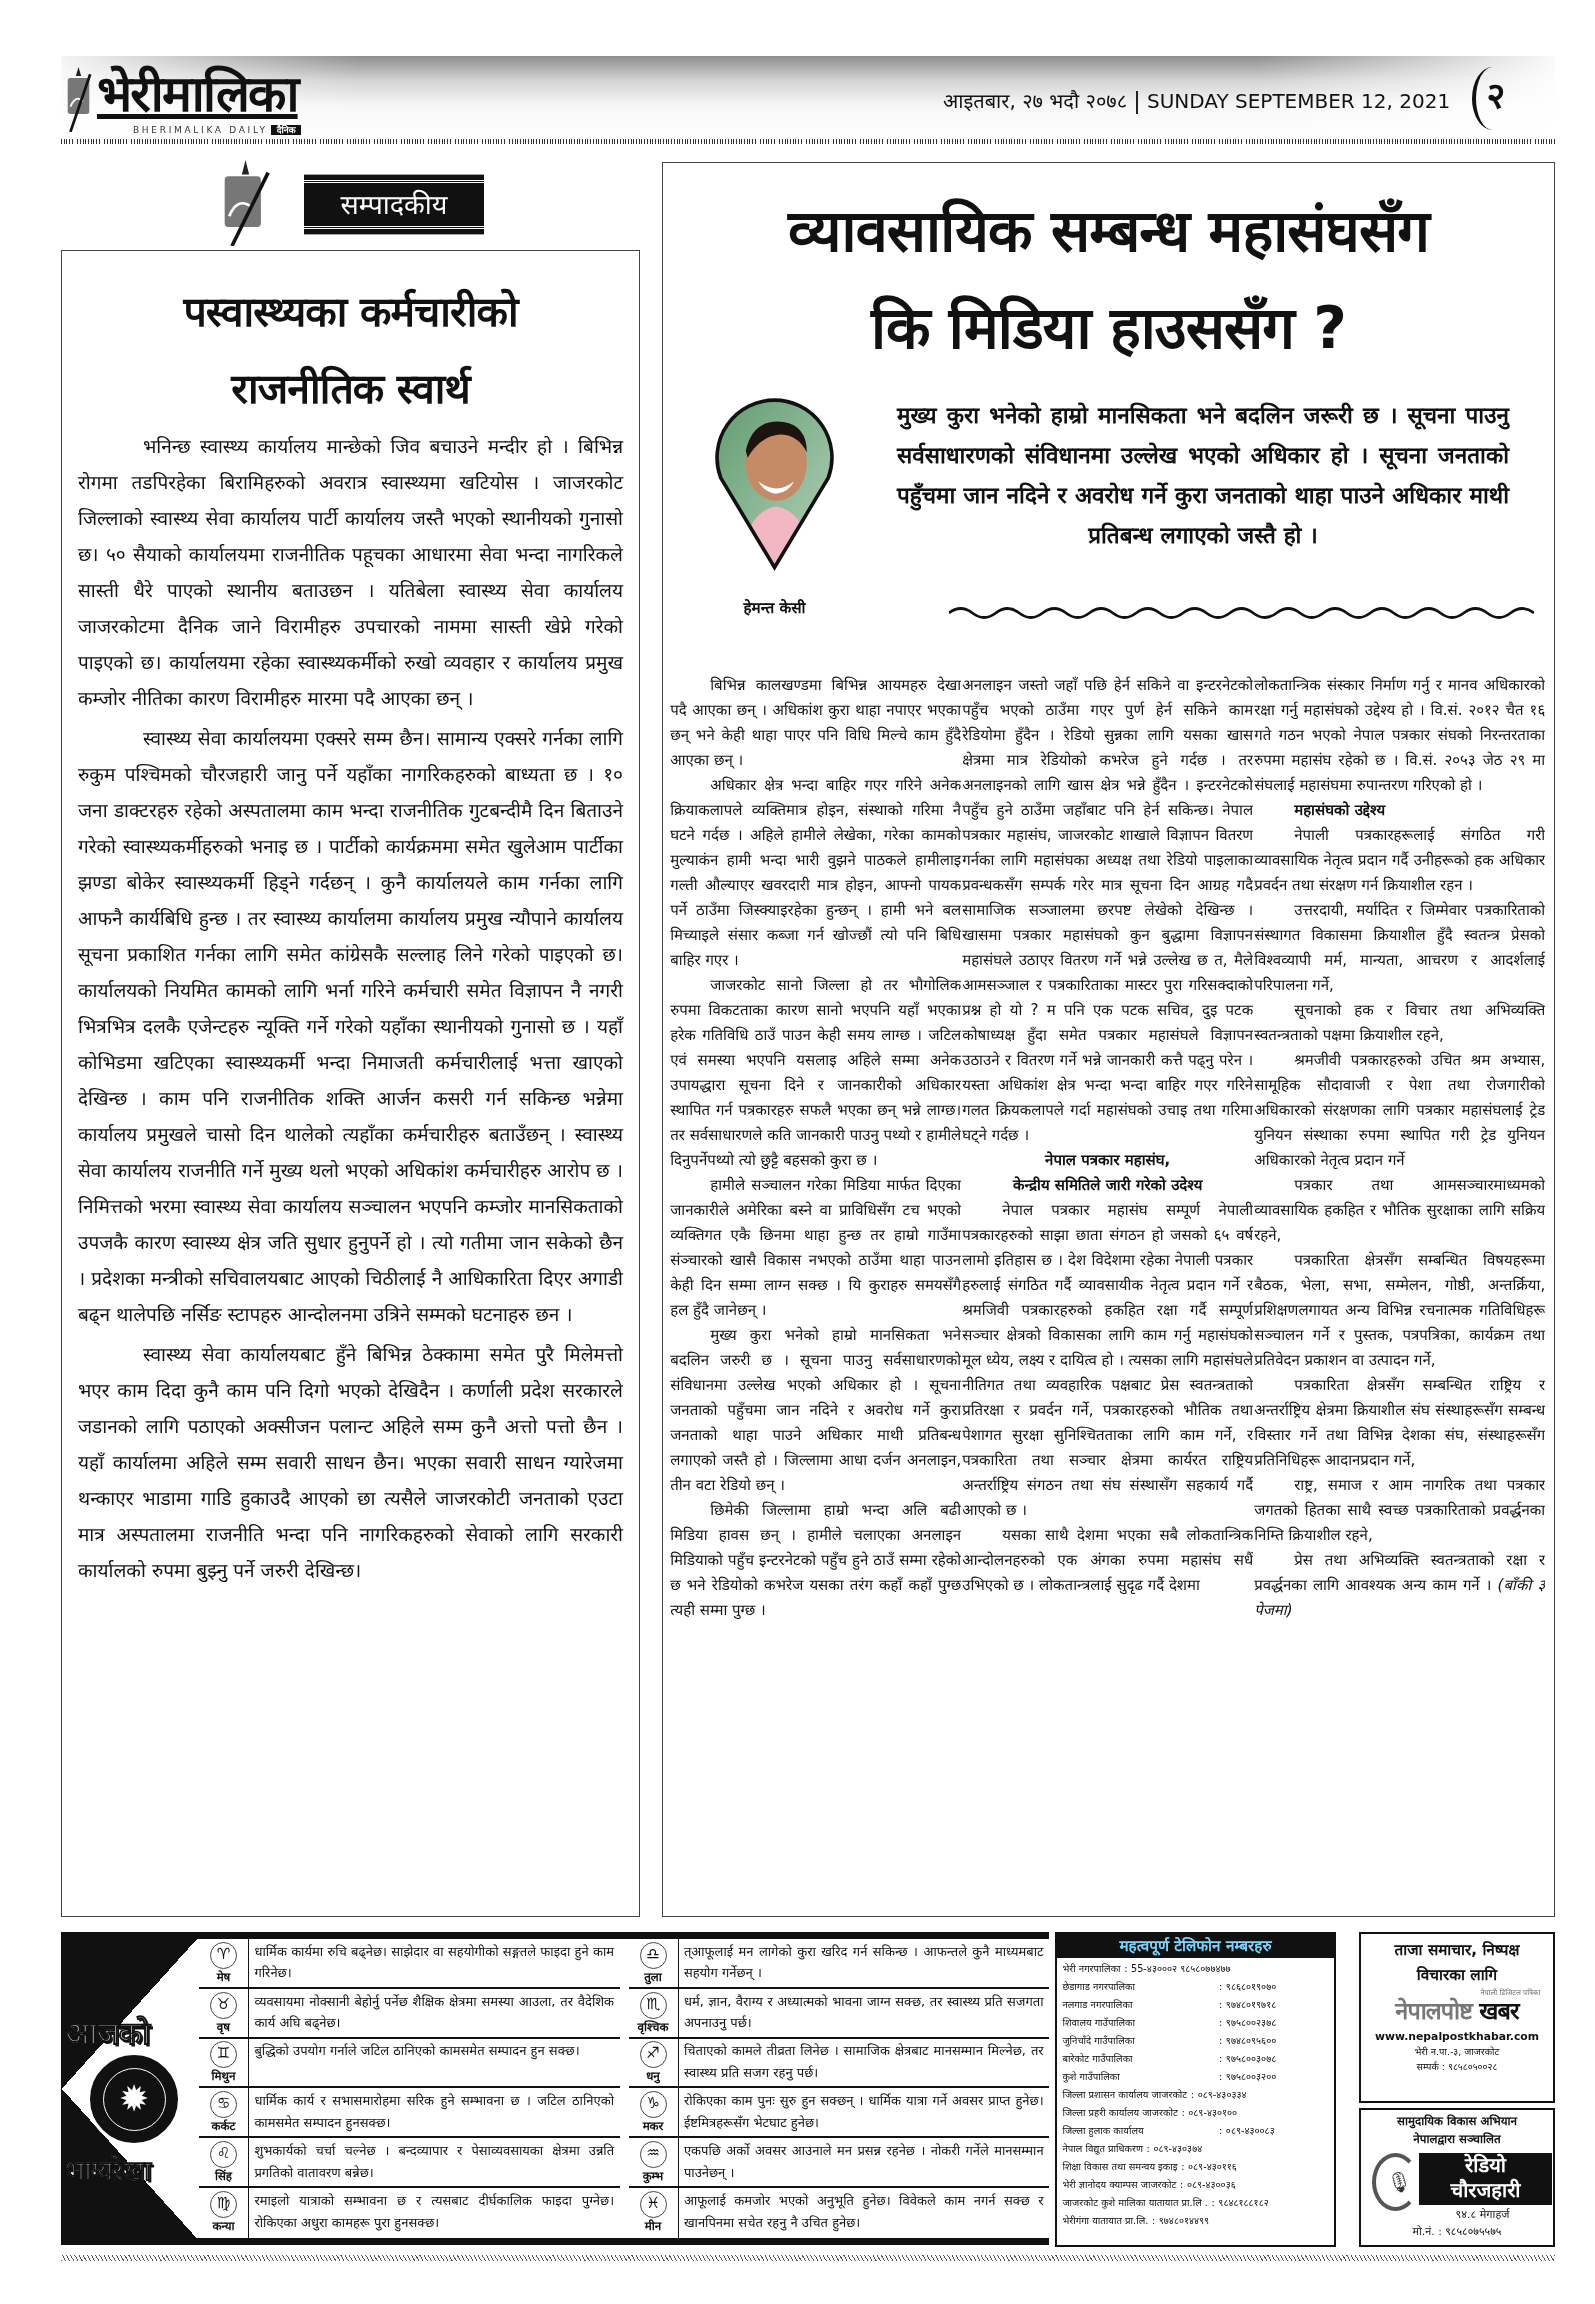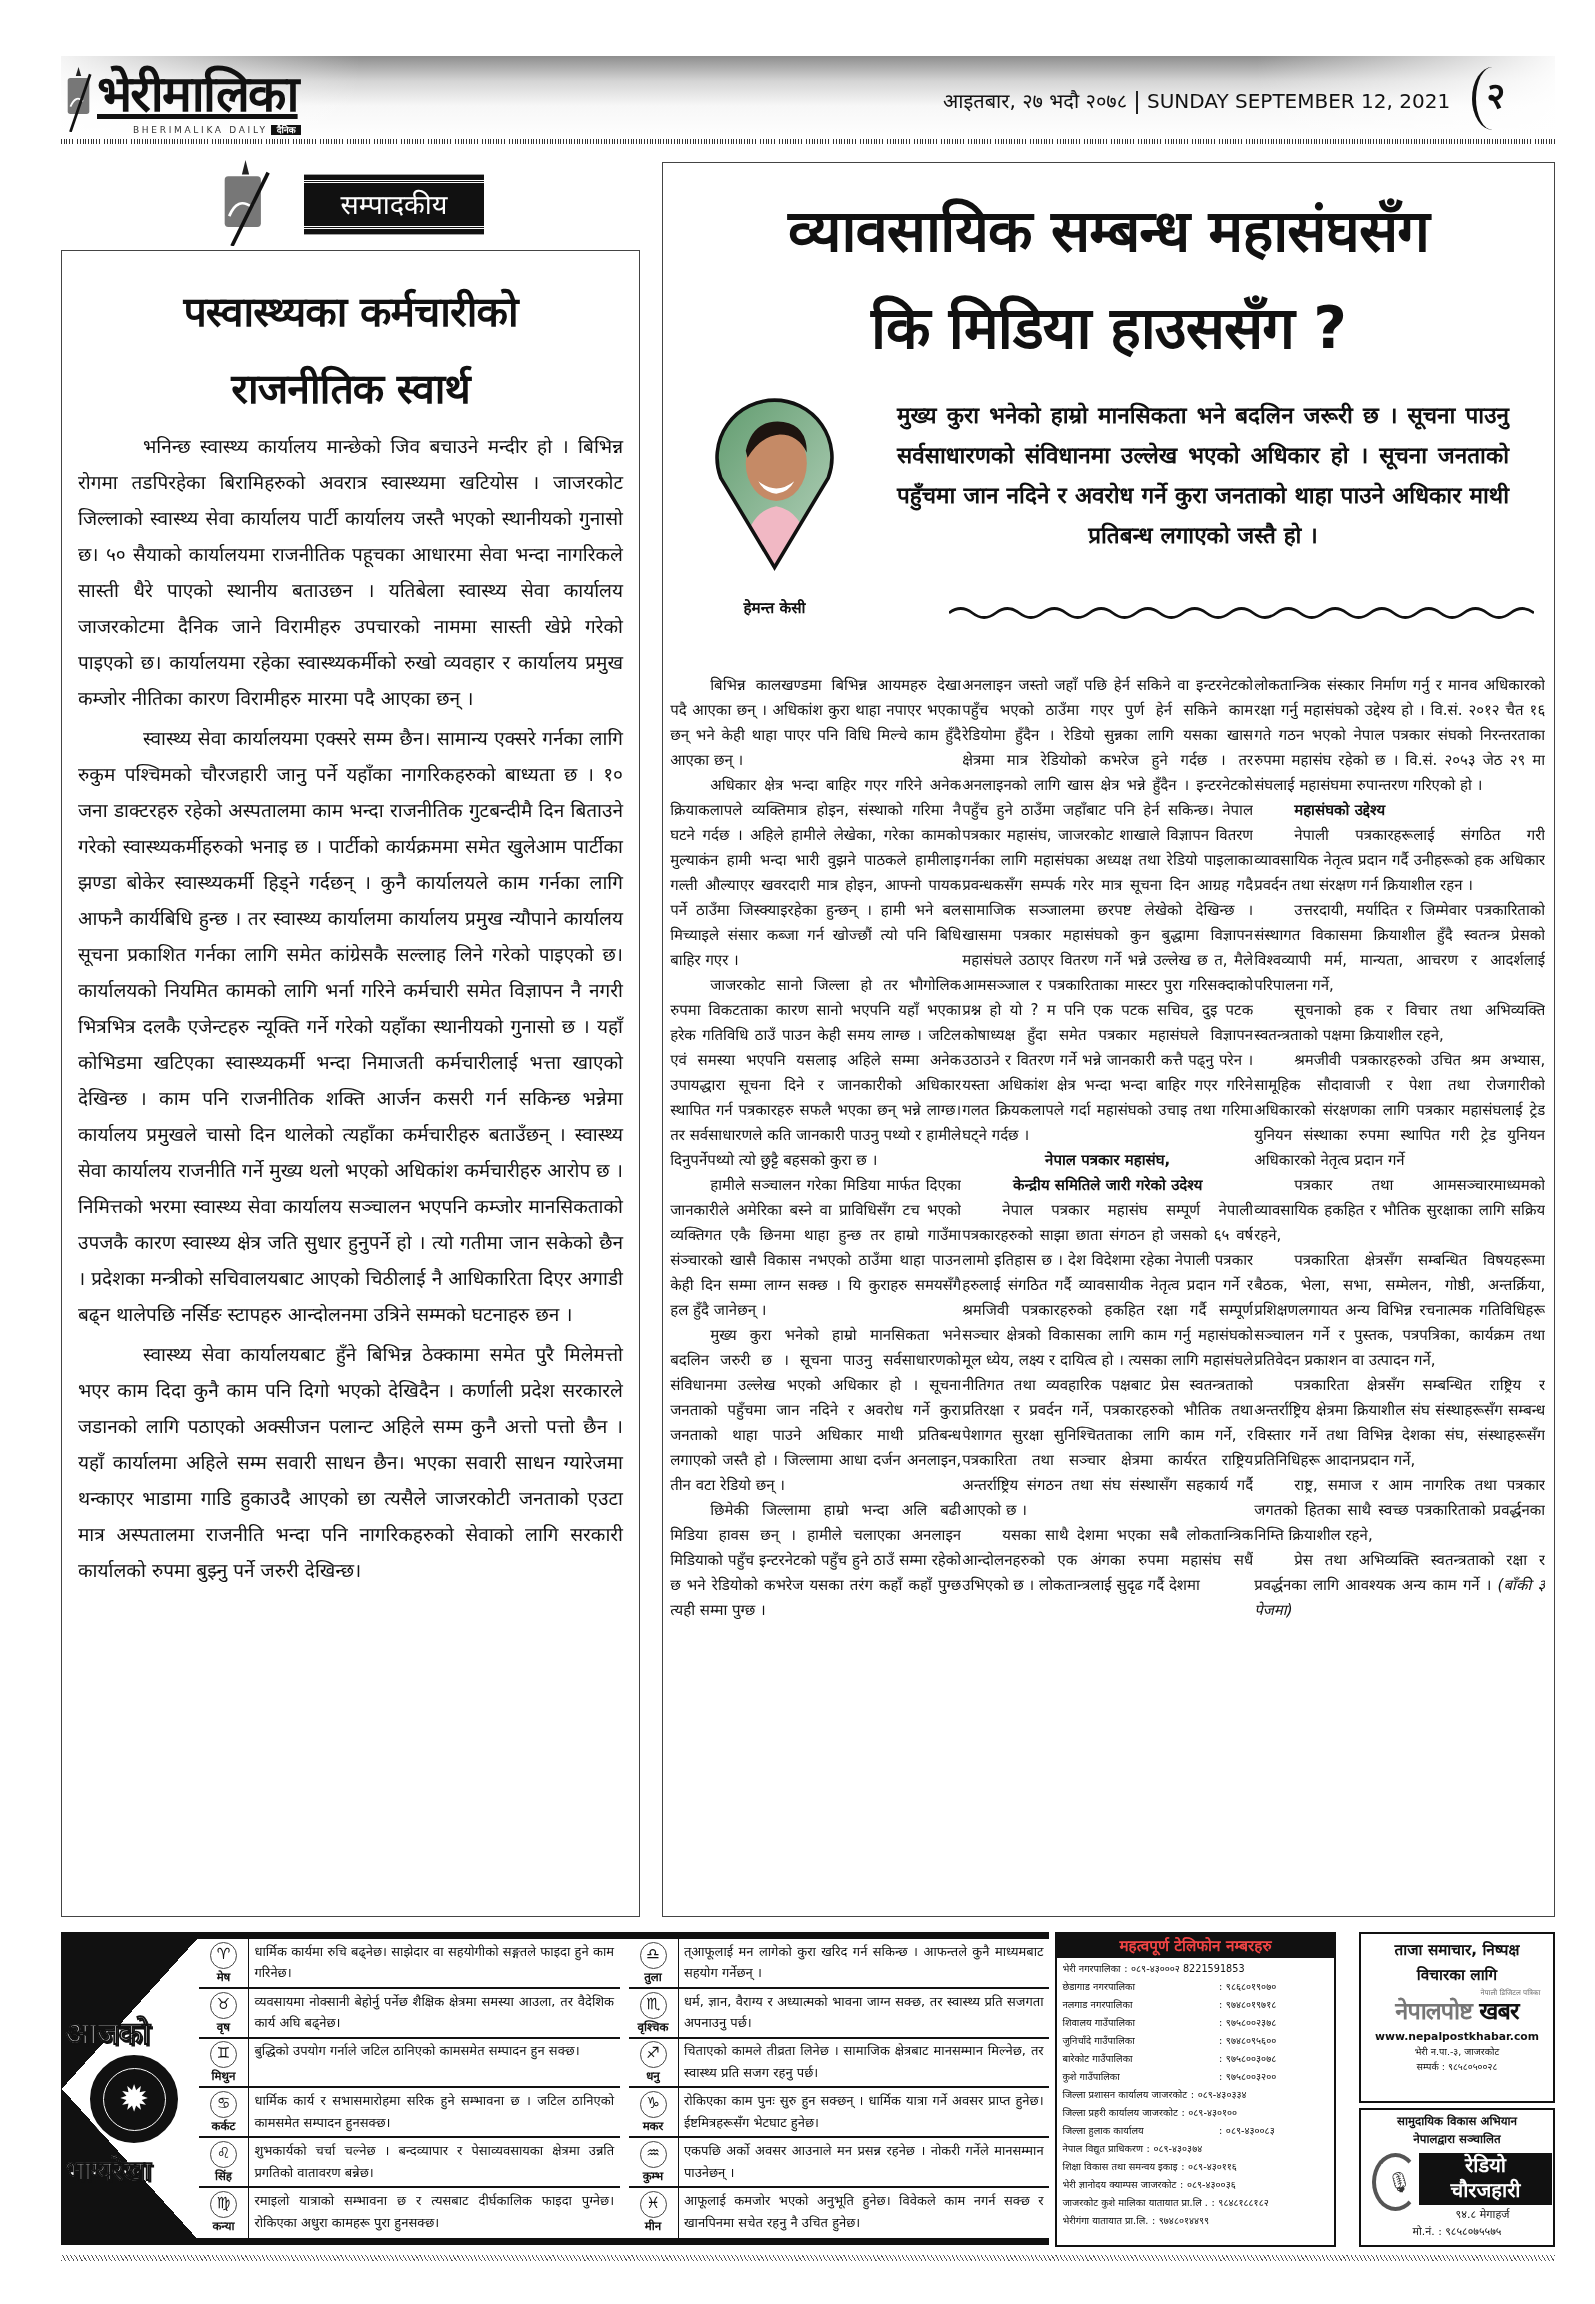--- a/index.html
+++ b/index.html
@@ -64,21 +64,21 @@
   .horo-grid { position: absolute; left: 137px; top: 0; width: 850px; height: 299px; display: grid; grid-template-columns: 1fr 1fr; grid-template-rows: repeat(6, 1fr); column-gap: 9px; }
   .sign { display: flex; border-bottom: 2.7px solid #111; }
   .sign:nth-last-child(-n+2) { border-bottom: none; }
   .sign .ic { width: 50px; flex: none; text-align: center; border-right: 1.8px solid #111; position: relative; }
   .sign .ic .glyph { display: block; width: 27px; height: 27px; margin: 2.7px auto 0; border-radius: 50%; border: 1.8px solid #444; font-size: 15.3px; line-height: 23.4px; }
   .sign .ic .nm { display: block; font-size: 11.7px; font-weight: bold; line-height: 16px; }
   .sign .tx { flex: 1; padding: 1.8px 5.4px 0 5.4px; font-size: 13px; line-height: 21.6px; text-align: justify; }
 
   
   .phones { position: absolute; left: 1055px; top: 1932px; width: 281px; height: 315px; border: 2.7px solid #111; }
-  .phones .hd { background: #111; color: #ef4444; font-size: 15.3px; font-weight: bold; text-align: center; height: 24px; line-height: 24px; }
+  .phones .hd { background: #111; color: #7dd3fc; font-size: 15.3px; font-weight: bold; text-align: center; height: 24px; line-height: 24px; }
   .phones ul { list-style: none; padding: 1.8px 5.4px 0 5.4px; }
   .phones li { display: flex; font-size: 9.7px; line-height: 18px; white-space: nowrap; }
   .phones li .nm { flex: none; }
   .phones li .sep { margin: 0 3.6px; }
   .phones li.tab .nm { width: 153px; }
 
   
   .ad { position: absolute; left: 1359px; width: 196px; border: 2.7px solid #111; text-align: center; }
   .ad1 { top: 1932px; height: 171px; }
   .ad2 { top: 2108px; height: 139px; }
@@ -298,21 +298,21 @@
       </div>
     </div>
 </section>
 
 <section class="phones">
   <div class="hd">महत्वपूर्ण टेलिफोन नम्बरहरु</div>
   <ul id="phone-list">
       <li class="">
         <span class="nm">भेरी नगरपालिका</span>
         <span class="sep">:</span>
-        <span class="no">०८९-४३०००२ 8221591853</span>
+        <span class="no">55-४३०००२ ९८५८०७७४७७</span>
       </li>
       <li class="tab">
         <span class="nm">छेडागाड नगरपालिका</span>
         <span class="sep">:</span>
         <span class="no">९८६८०१९०७०</span>
       </li>
       <li class="tab">
         <span class="nm">नलगाड नगरपालिका</span>
         <span class="sep">:</span>
         <span class="no">९७४८०१९७१८</span>

